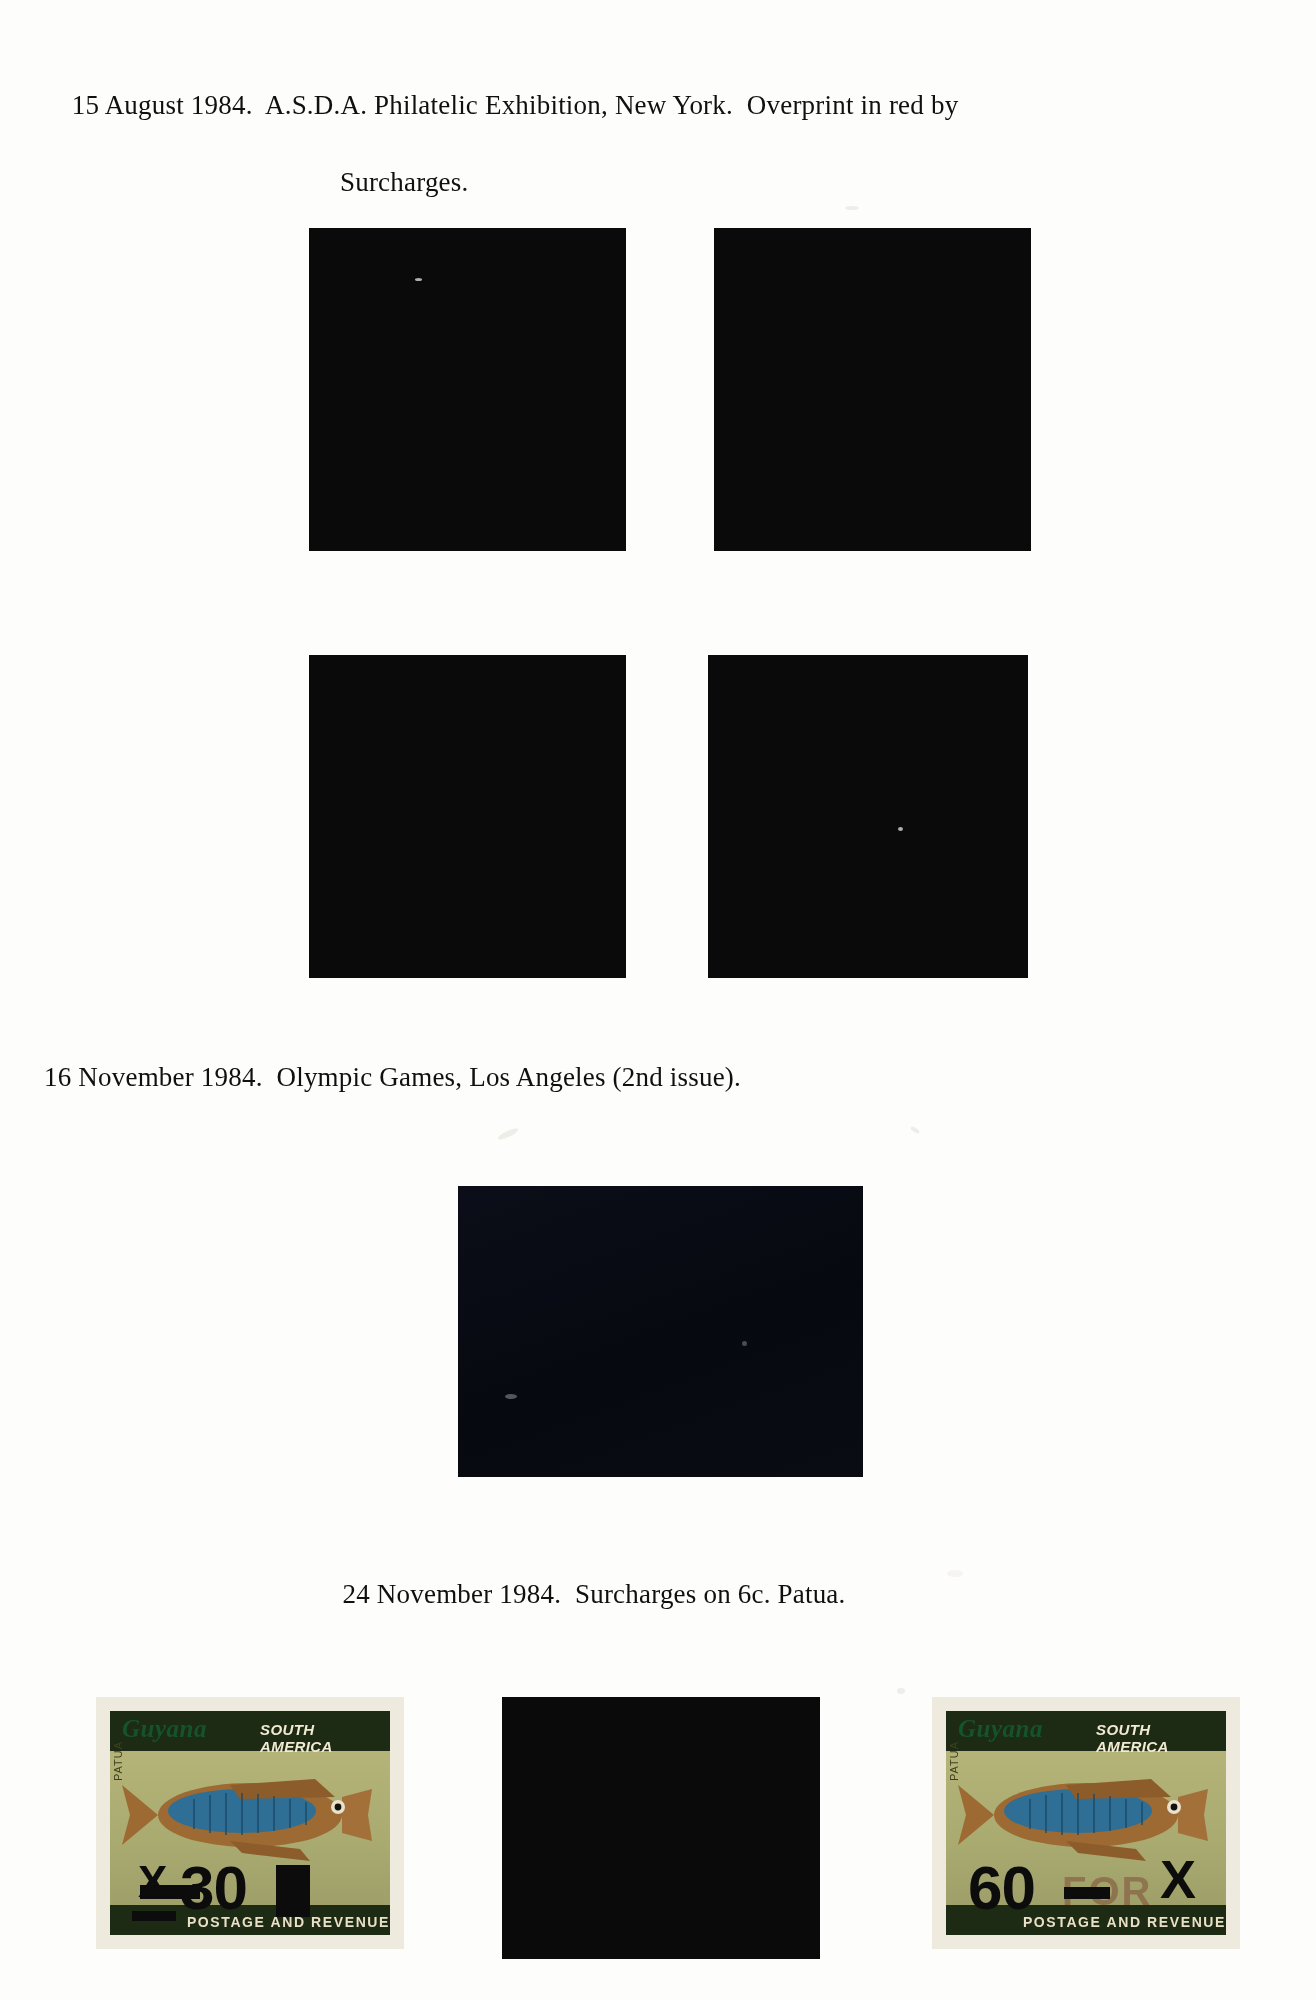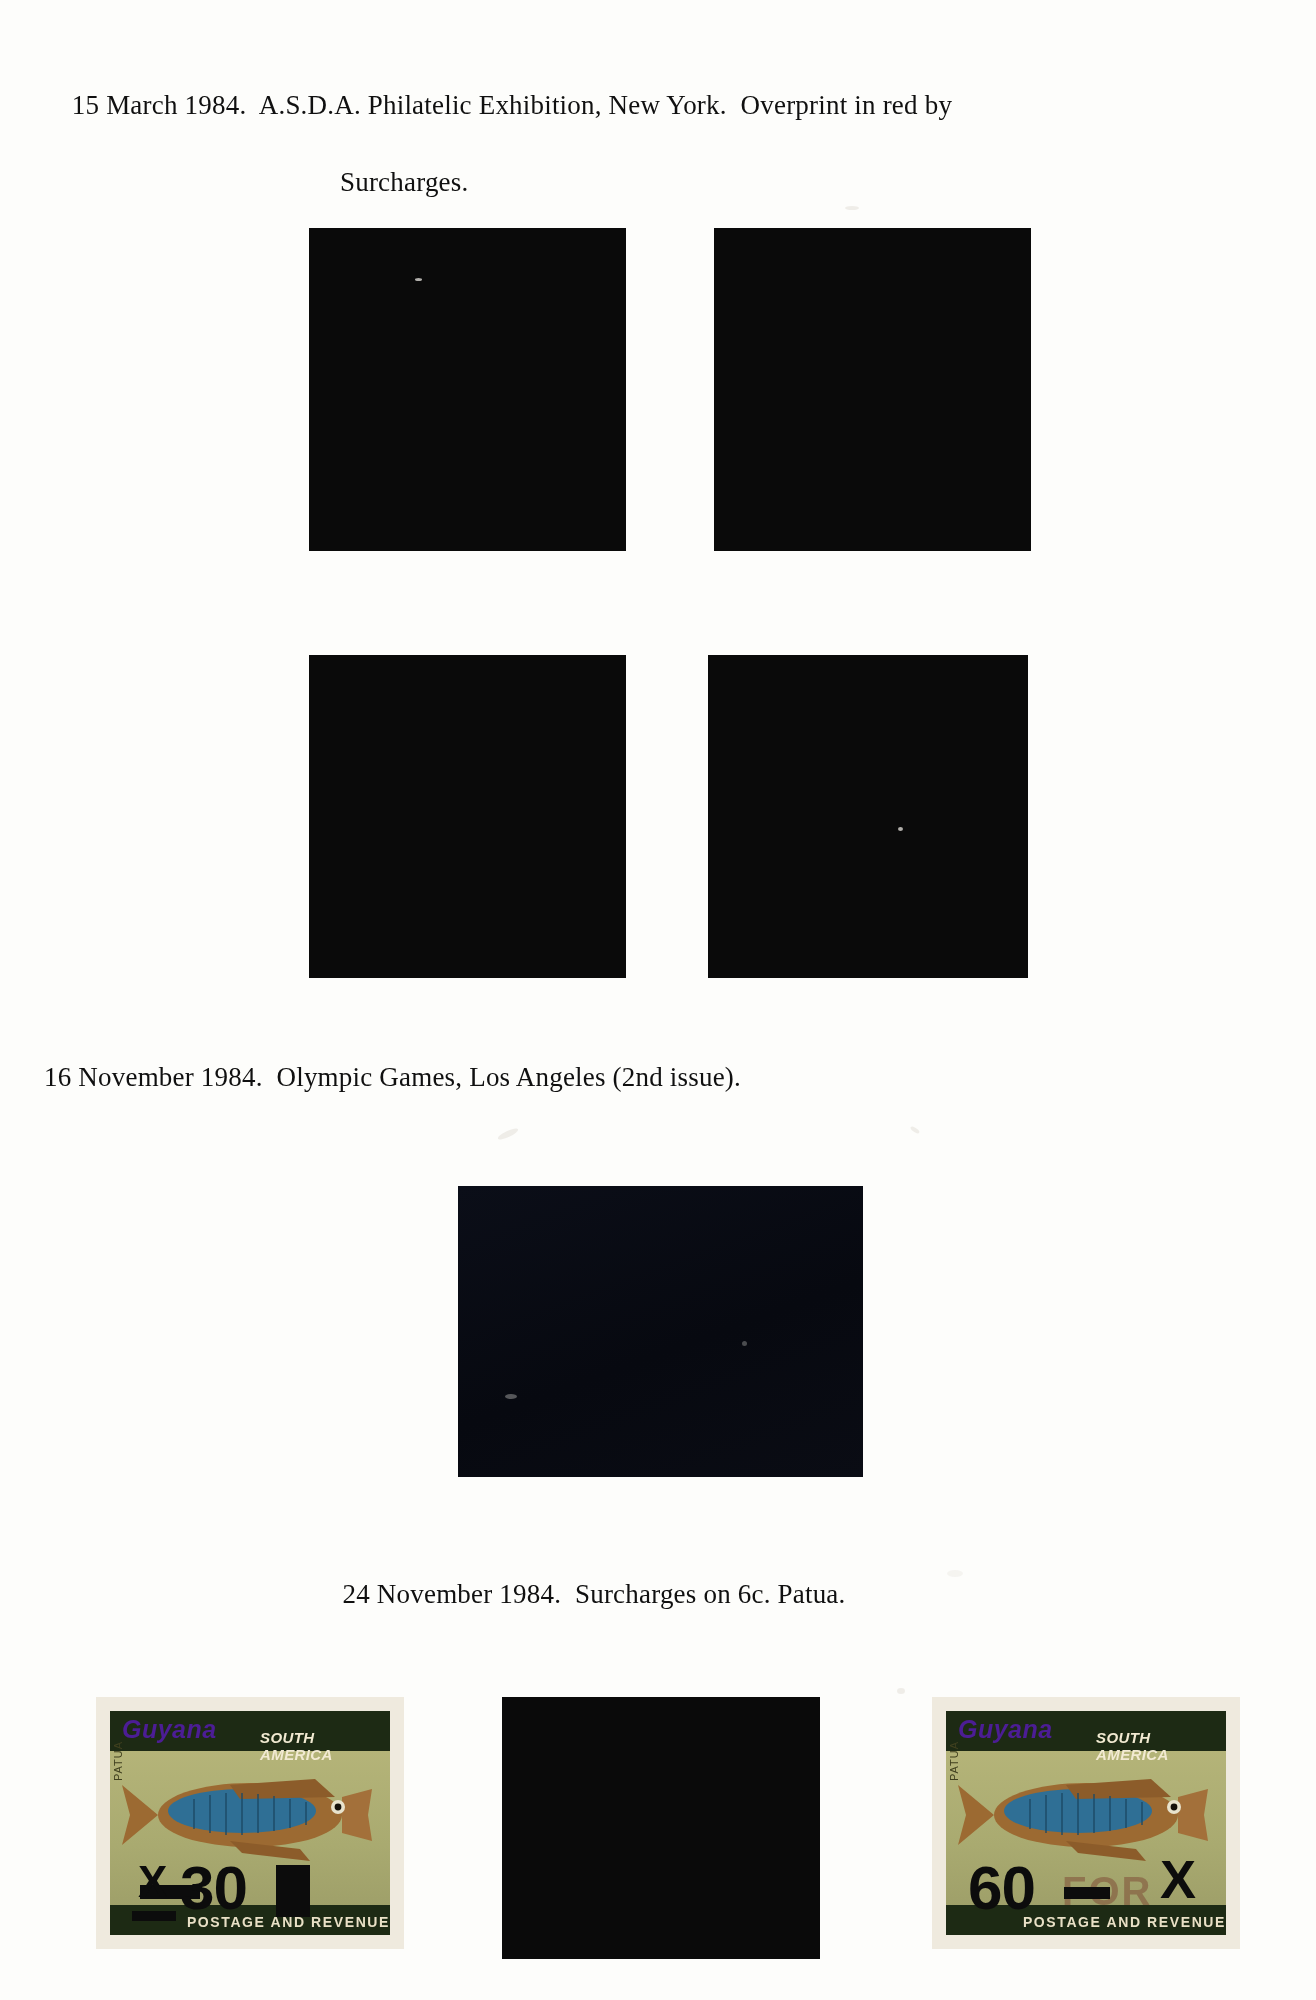--- a/index.html
+++ b/index.html
@@ -109,38 +109,37 @@
   .stamp-fish .botband {
     position: absolute;
     left: 0; right: 0; bottom: 0;
     height: 30px;
     background: #1d2a14;
   }
   .stamp-fish .country {
     position: absolute;
     left: 12px;
     top: 4px;
-    font-family: Liberation Sans, sans-serif;
+    font-family: Liberation Serif, serif;
     font-style: italic;
     font-weight: bold;
     font-size: 25px;
-    color: #4c1d95;
+    color: #14532d;
     letter-spacing: 0.5px;
   }
   .stamp-fish .region {
     position: absolute;
     left: 150px;
     top: 10px;
     font-family: "Liberation Sans", sans-serif;
     font-weight: bold;
     font-style: italic;
     font-size: 15px;
     color: #f2ead2;
     letter-spacing: 0.4px;
-    margin-top: 8px;
   }
   .stamp-fish .bottomtext {
     position: absolute;
     left: 0; right: 0; bottom: 5px;
     text-align: right;
     font-family: "Liberation Sans", sans-serif;
     font-weight: bold;
     font-size: 14px;
     color: #e9e0c6;
     letter-spacing: 1.6px;
@@ -187,21 +186,21 @@
     font-size: 40px;
     letter-spacing: 2px;
   }
 </style>
 </head>
 <body>
 
 <div class="page">
 
   <div class="caption caption-1">
-    <span>15 March 1984.  A.S.D.A. Philatelic Exhibition, New York.  Overprint in red by</span>
+    <span>15 August 1984.  A.S.D.A. Philatelic Exhibition, New York.  Overprint in red by</span>
     <span class="line2">Surcharges.</span>
   </div>
 
   <div class="stamp-dark" style="left:309px; top:228px; width:317px; height:323px;"></div>
   <div class="stamp-dark" style="left:714px; top:228px; width:317px; height:323px;"></div>
   <div class="stamp-dark" style="left:309px; top:655px; width:317px; height:323px;"></div>
   <div class="stamp-dark" style="left:708px; top:655px; width:320px; height:323px;"></div>
 
   <div class="speck" style="left:845px; top:206px; width:14px; height:4px;"></div>
   <div class="speck" style="left:415px; top:278px; width:7px; height:3px;"></div>

